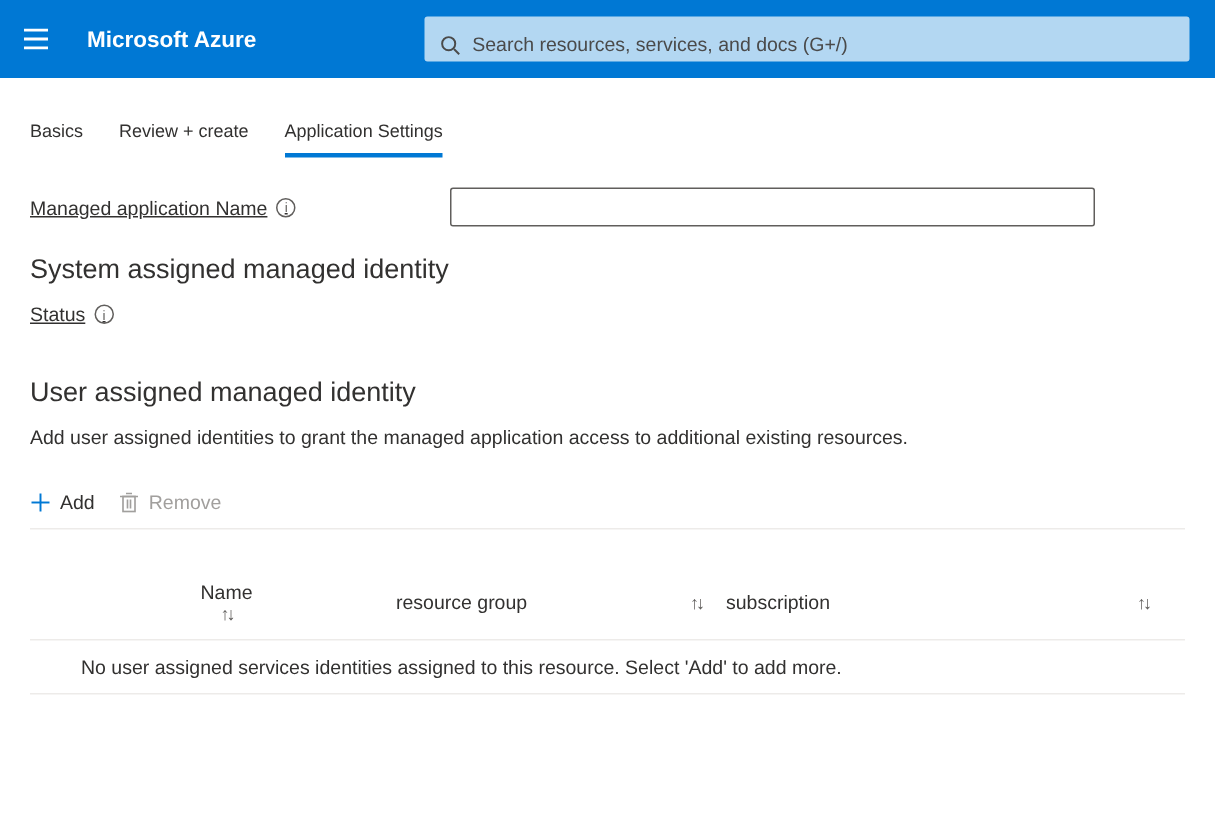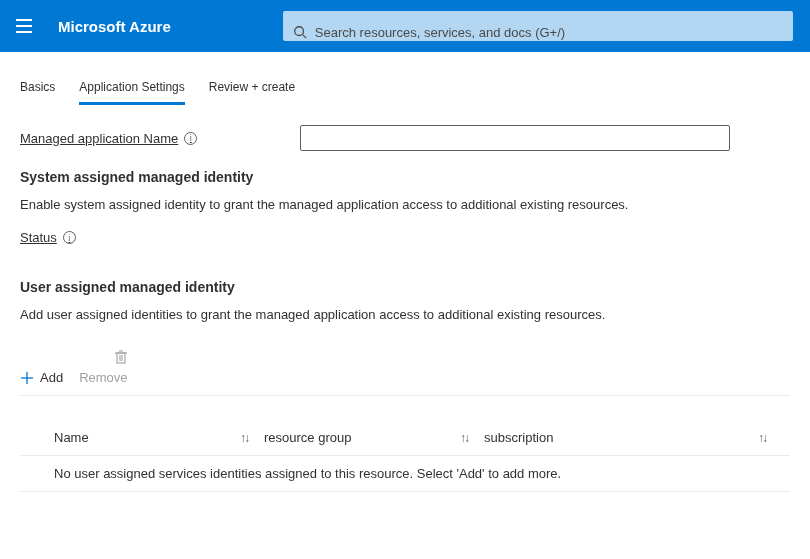--- a/index.html
+++ b/index.html
@@ -31,22 +31,22 @@
       margin-left: 6px;
       margin-right: 100px;
     }
     .searchbox {
       flex: 1;
       max-width: 510px;
       background: #b3d7f2;
       height: 30px;
       border-radius: 2px;
       display: flex;
-      align-items: flex-start;
-      padding: 14px 10px;
+      align-items: flex-end;
+      padding: 4px 10px;
       gap: 8px;
     }
     .searchbox input {
       flex: 1;
       background: transparent;
       border: none;
       outline: none;
       font-size: 13px;
       color: #323130;
     }
@@ -93,22 +93,22 @@
     }
     .text-input {
       width: 430px;
       height: 26px;
       border: 1px solid #605e5c;
       border-radius: 2px;
       padding: 0 8px;
       font-size: 13px;
     }
     .section-title {
-      font-weight: 700;
-      font-size: 14px;
+      font-weight: 400;
+      font-size: 18px;
       margin-top: 10px;
       margin-bottom: 12px;
     }
     .section-desc {
       font-size: 13px;
       color: #323130;
       margin-bottom: 18px;
     }
     .radio-group { display: flex; flex-direction: column; gap: 8px; }
     .radio-row { display: flex; align-items: center; gap: 10px; cursor: pointer; }
@@ -133,38 +133,38 @@
       margin-top: 10px;
     }
     .tool-btn {
       display: flex;
       align-items: flex-end;
       gap: 6px;
       font-size: 13px;
       cursor: pointer;
       color: #323130;
     }
-    .tool-btn.disabled { color: #a19f9d; cursor: default; flex-direction: column; }
+    .tool-btn.disabled { color: #a19f9d; cursor: default; }
     .tool-btn svg { width: 14px; height: 14px; }
     .table-wrap { margin-top: 28px; }
     .thead {
       display: flex;
       padding: 6px 8px 10px 34px;
       border-bottom: 1px solid #edebe9;
       font-size: 13px;
       color: #323130;
     }
     .th {
       display: flex;
       align-items: center;
       justify-content: space-between;
       padding-right: 16px;
       cursor: pointer;
     }
-    .th-name { width: 210px; }
+    .th-name { width: 210px; flex-direction: column; }
     .th-rg { width: 220px; }
     .th-sub { flex: 1; }
     .sort-icon { font-size: 12px; color: #605e5c; letter-spacing: -2px; }
     .empty-row {
       padding: 10px 8px 10px 34px;
       font-size: 13px;
       border-bottom: 1px solid #edebe9;
     }
   </style>
 </head>
@@ -185,34 +185,33 @@
         <line x1="11" y1="11" x2="15" y2="15"></line>
       </svg>
     <input type="text" placeholder="Search resources, services, and docs (G+/)" style="">
   </div>
 </div>
 
 <div class="content">
 
   <div class="tabs">
     <div class="tab">Basics</div>
+    <div class="tab">Review + create</div>
     <div class="tab active">Application Settings</div>
-    <div class="tab">Review + create</div>
   </div>
 
   <div class="form-row">
     <div class="form-label-col">
       <span>Managed application Name</span>
       <span class="info-icon">i</span>
     </div>
     <input class="text-input" type="text" value="" style="">
   </div>
 
   <div class="section-title">System assigned managed identity</div>
-  <div class="section-desc">Enable system assigned identity to grant the managed application access to additional existing resources.</div>
 
   <div class="form-row" style="align-items:flex-start;">
     <div class="form-label-col">
       <span>Status</span>
       <span class="info-icon">i</span>
     </div>
   </div>
 
   <div class="section-title" style="margin-top:34px;">User assigned managed identity</div>
   <div class="section-desc">Add user assigned identities to grant the managed application access to additional existing resources.</div>

